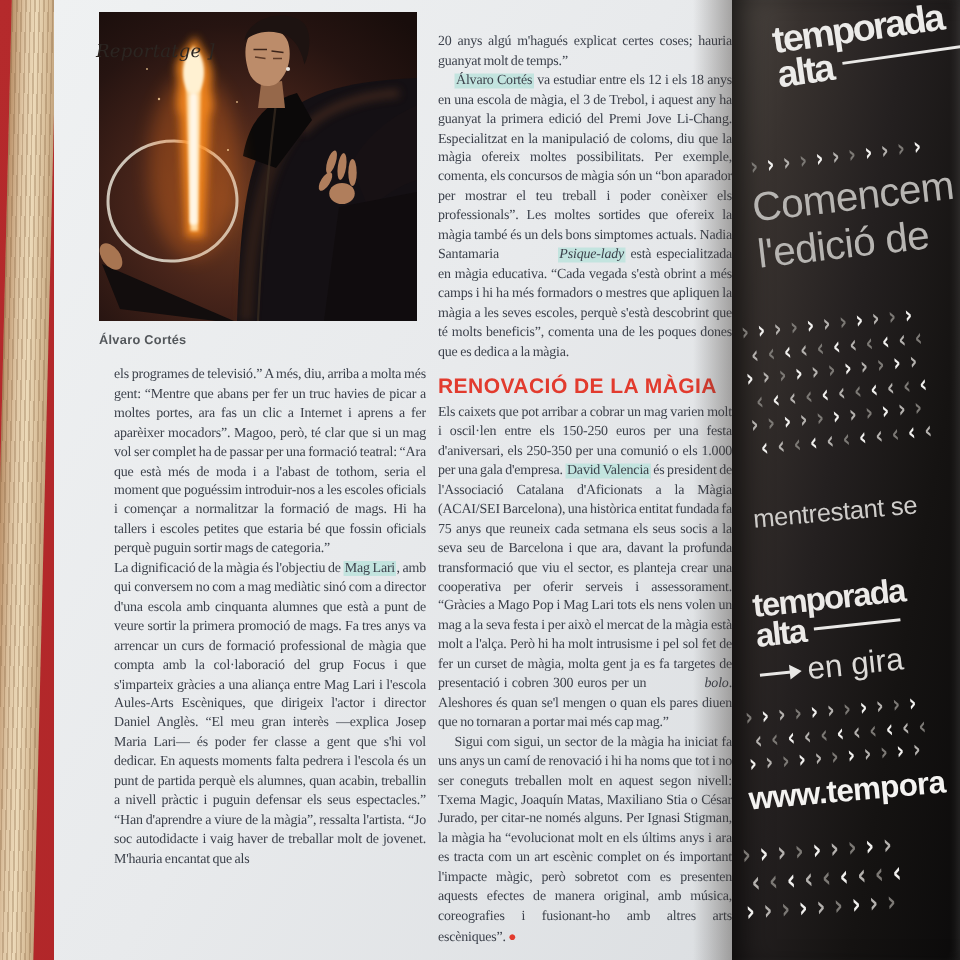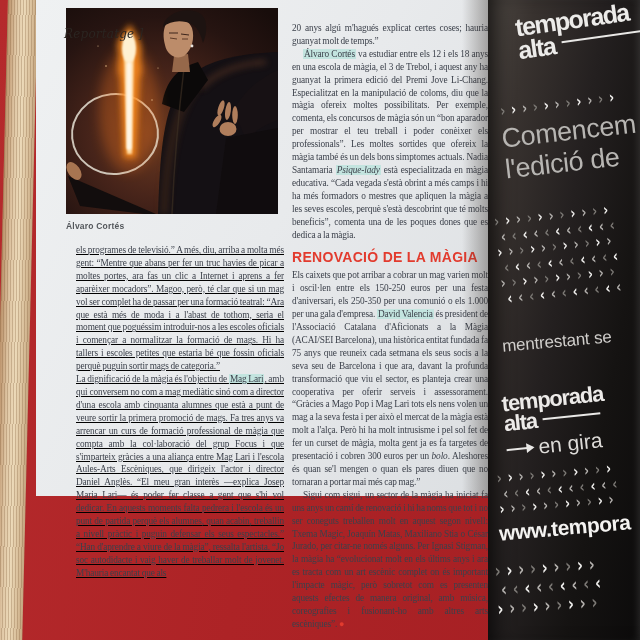--- a/index.html
+++ b/index.html
@@ -6,40 +6,40 @@
   body{width:640px;height:640px;overflow:hidden;position:relative;
        background:linear-gradient(100deg,#b52a2c 0%,#ad2326 45%,#a41f23 100%);
        font-family:"Liberation Serif",serif;}
   
   .edge-strip{position:absolute;left:8px;top:-6px;width:30px;height:660px;
       transform:rotate(1.4deg);transform-origin:top left;
       background:linear-gradient(to right,#b98f67 0%,#dfc6a4 30%,#ecd9b8 55%,#d6bb96 85%,#c3a47e 100%);}
   .edge-strip::after{content:"";position:absolute;inset:0;
       background:repeating-linear-gradient(90deg,rgba(120,85,50,.28) 0 1px,transparent 1px 3px);}
   
-  .paper{position:absolute;left:36px;top:0;width:452px;height:496px;
+  .paper{position:absolute;left:36px;top:0;width:452px;height:640px;
       background:linear-gradient(120deg,#eff1f2 0%,#e8eaec 50%,#dcdfe2 100%);}
   .paper::after{content:"";position:absolute;top:0;right:0;bottom:0;width:26px;
       background:linear-gradient(to right,rgba(0,0,0,0),rgba(55,48,42,.38));}
   .report-label{position:absolute;left:28px;top:27px;z-index:3;
       font-family:"DejaVu Serif",serif;font-style:italic;font-size:12px;color:#2b2521;letter-spacing:.2px;}
   .photo-wrap{position:absolute;left:30px;top:8px;width:212px;height:206px;overflow:hidden;background:#1d100c;}
   .photo-wrap svg{display:block;}
   .caption{position:absolute;left:30px;top:221px;font-family:"Liberation Sans",sans-serif;
       font-weight:bold;font-size:8.5px;color:#53575b;letter-spacing:.2px;}
   .col{position:absolute;overflow:hidden;}
-  .col1{left:40px;top:244px;width:208px;height:396px;text-decoration:underline;}
+  .col1{left:40px;top:244px;width:208px;height:396px;}
   .col2{left:256px;top:22px;width:196px;height:618px;}
   .col p{margin:0;text-align:justify;font-size:9.3px;line-height:12.9px;color:#3c414b;
       letter-spacing:-.12px;word-spacing:-.5px;}
   .col p.indent{text-indent:11px;}
   .col-h{font-family:"Liberation Sans",sans-serif;font-weight:bold;font-size:14px;
       color:#e23b2e;letter-spacing:.3px;margin:8px 0 4px 0;}
   .hl{background:#c3e4df;padding:0 1px;}
-  .it{font-style:italic;}
+  .it{font-style:italic;margin-left:36px;}
   .end-dot{color:#e23b2e;font-size:9px;}
   
   .ad{position:absolute;left:488px;top:0;width:152px;height:640px;overflow:hidden;
       background:linear-gradient(100deg,#4f4944 0%,#38322f 18%,#242020 45%,#151312 72%,#0c0b0b 100%);
       box-shadow:inset 16px 0 20px -10px rgba(0,0,0,.75), inset -5px 0 8px -4px rgba(255,255,255,.14);
       font-family:"Liberation Sans",sans-serif;}
   .ad-block{position:absolute;white-space:nowrap;}
   .ad-logo1{left:28px;top:6px;transform:rotate(-8deg);color:#ecebe9;font-weight:bold;}
   .ad-logo1 .l1{font-size:25px;line-height:24px;letter-spacing:-1.5px;}
   .ad-logo1 .l2{font-size:25px;line-height:22px;letter-spacing:-1.5px;display:flex;align-items:center;}

